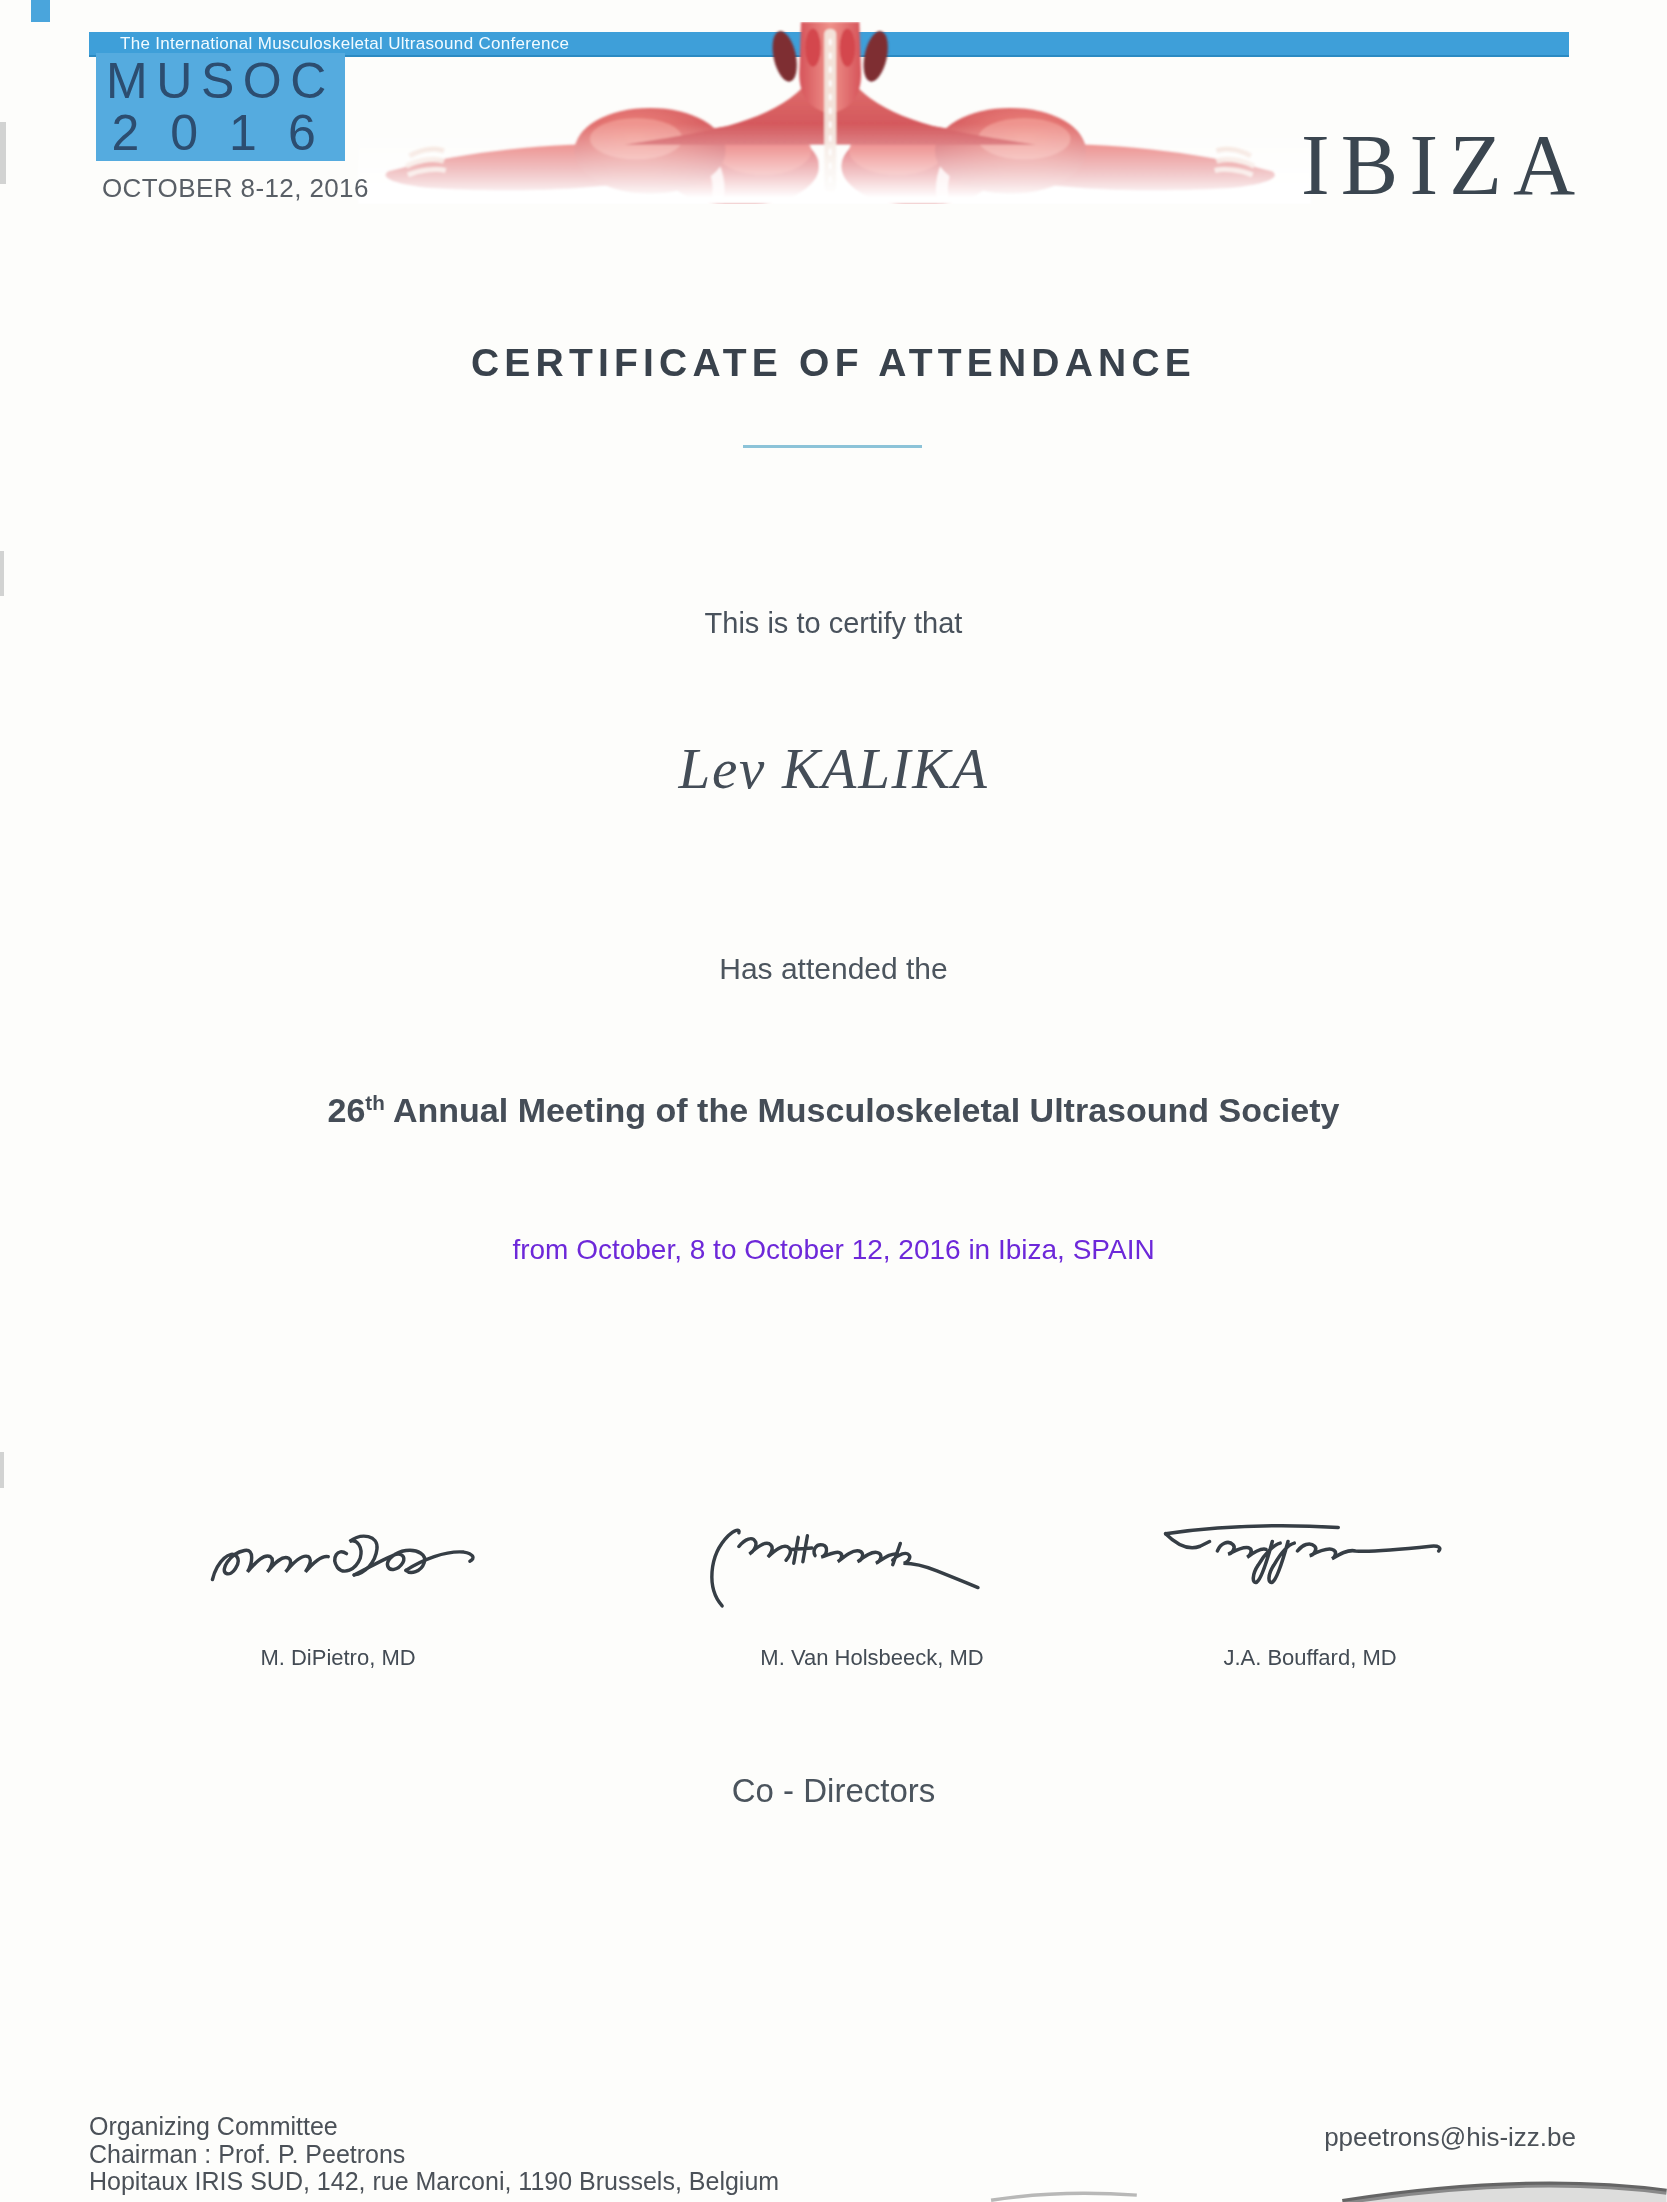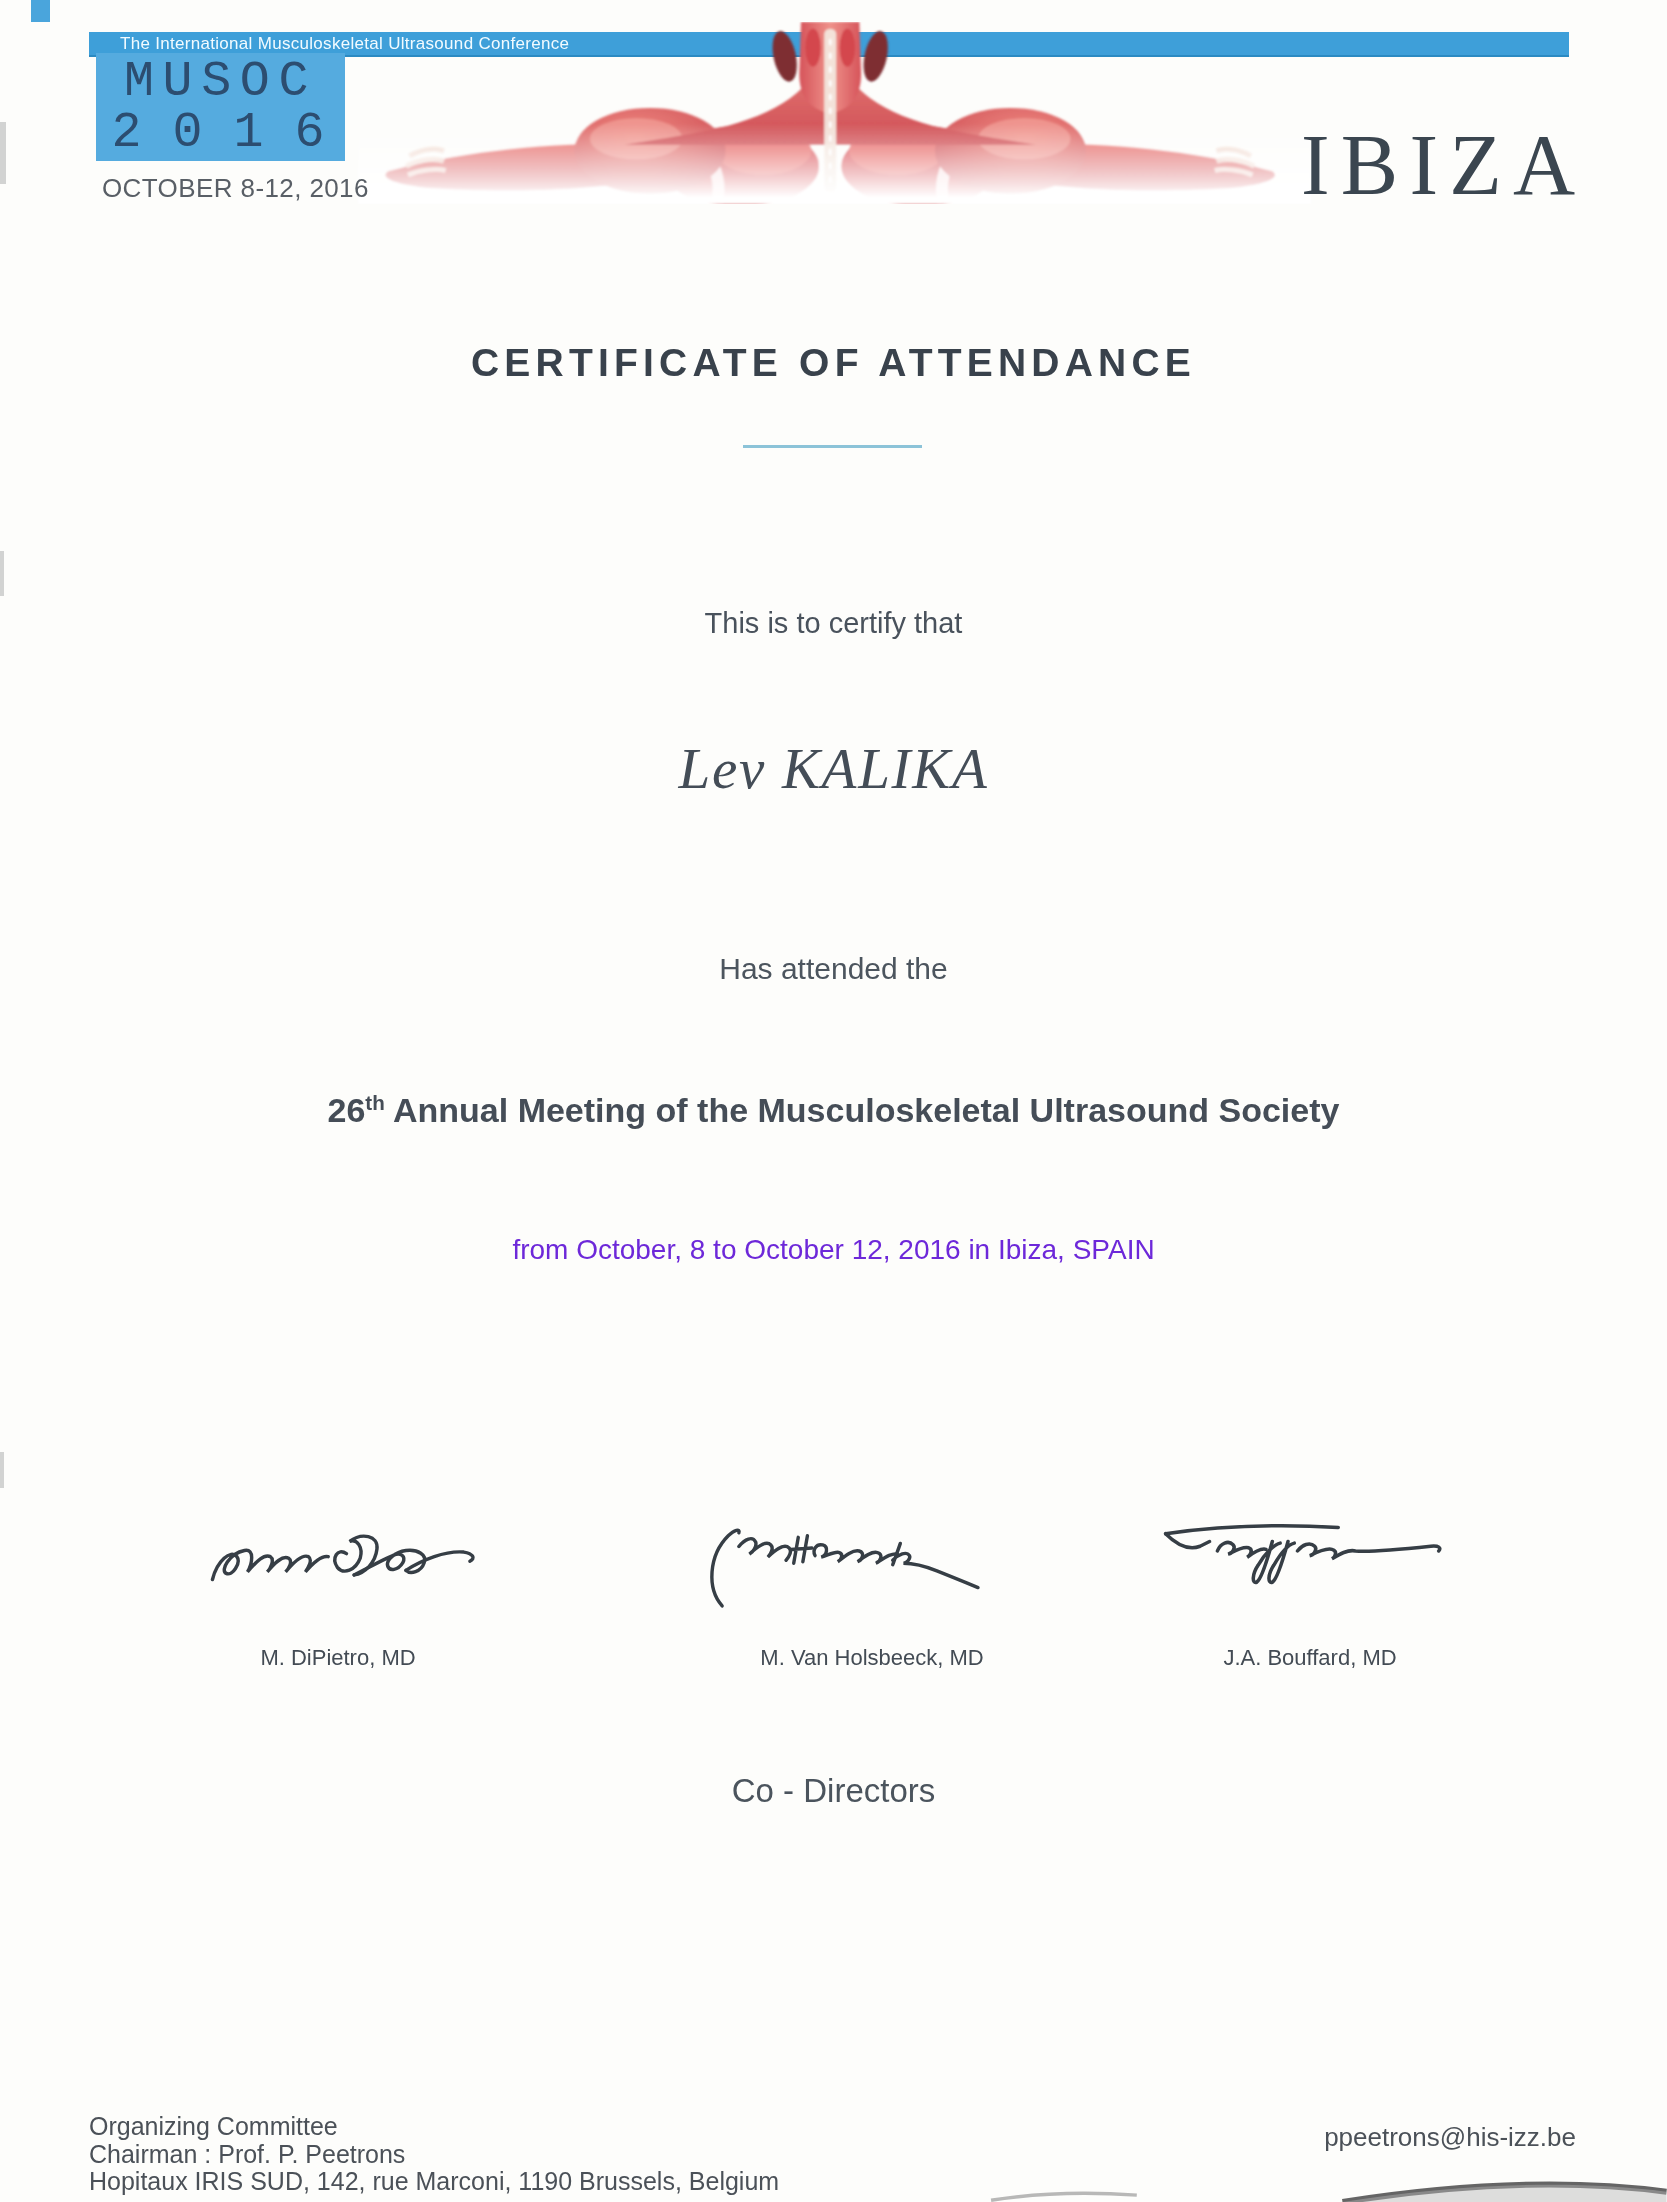--- a/index.html
+++ b/index.html
@@ -21,21 +21,21 @@
     background:#3E9FD9;border-bottom:2.6px solid #2b8ac2;margin-top:32px;
   }
   .banner-text{
     position:absolute;left:31px;top:0;height:23px;line-height:23px;
     font-size:17px;color:#f2fbff;letter-spacing:0.3px;
   }
   .muscle-figure{position:absolute;left:357px;top:22.4px;width:955px;height:182px;}
   .musoc-box{
     position:absolute;left:96px;top:53px;width:249px;height:108px;
     background:#55ABDF;text-align:center;
-    font-family:Liberation Mono, monospace;color:#2c4d70;
+    font-family:Liberation Sans, sans-serif;color:#2c4d70;
   }
   .musoc-line1{font-size:50px;line-height:53px;letter-spacing:8.6px;margin-top:1.7px;}
   .musoc-line2{font-size:50px;line-height:50px;letter-spacing:31px;text-indent:15.5px;}
   .logo-dates{
     position:absolute;left:102px;top:173px;width:275px;
     font-size:26px;color:#595f66;letter-spacing:0.4px;
   }
   .ibiza{
     position:absolute;left:1301px;top:122px;
     font-family:"Liberation Serif",serif;font-size:86px;line-height:86px;

